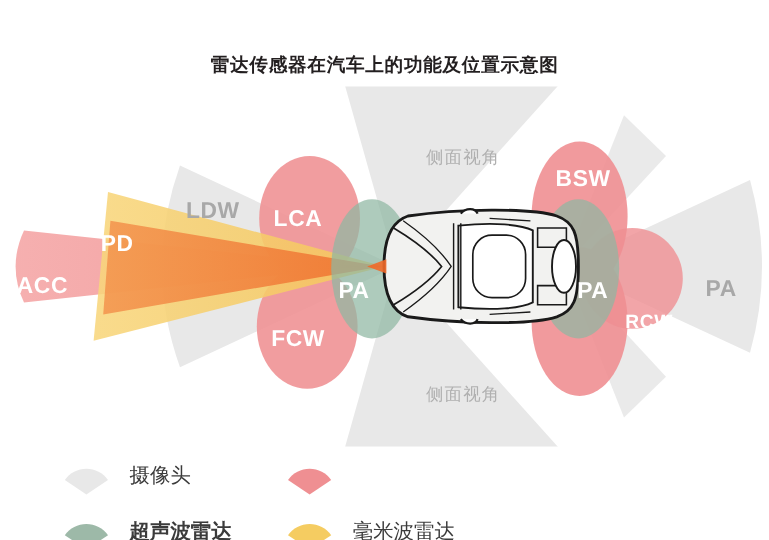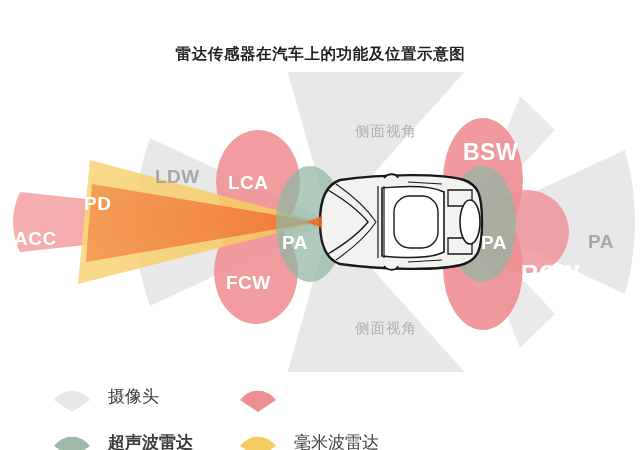--- a/index.html
+++ b/index.html
@@ -166,23 +166,23 @@
 
       <path d="M 306 150 L 322 144 L 322 156 Z" fill="#ef6a2a" opacity="0.9"></path>
     </svg>
 
     <div class="lbl lbl-white" style="left:14px;top:156px;font-size:19px;">ACC</div>
     <div class="lbl lbl-white" style="left:84px;top:121px;font-size:19px;">PD</div>
     <div class="lbl lbl-gray" style="left:155px;top:94px;font-size:19px;">LDW</div>
     <div class="lbl lbl-white" style="left:228px;top:100px;font-size:19px;">LCA</div>
     <div class="lbl lbl-white" style="left:226px;top:200px;font-size:19px;">FCW</div>
     <div class="lbl lbl-white" style="left:282px;top:160px;font-size:19px;">PA</div>
-    <div class="lbl lbl-white" style="left:463px;top:67px;font-size:23px;">BSW</div>
+    <div class="lbl lbl-white" style="left:463px;top:67px;font-size:19px;">BSW</div>
     <div class="lbl lbl-white" style="left:481px;top:160px;font-size:19px;">PA</div>
-    <div class="lbl lbl-white" style="left:521px;top:188px;font-size:24px;">RCW</div>
+    <div class="lbl lbl-white" style="left:521px;top:188px;font-size:16px;">RCW</div>
     <div class="lbl lbl-gray" style="left:588px;top:159px;font-size:19px;">PA</div>
 
     <div class="lbl lbl-cn" style="left:355px;top:50px;">侧面视角</div>
     <div class="lbl lbl-cn" style="left:355px;top:247px;">侧面视角</div>
   </div>
 
   <div id="legend">
 
     <div class="leg-item" style="left:0px;top:0px;text-align:right;">
       <svg class="leg-ico" viewBox="0 0 48 36">

